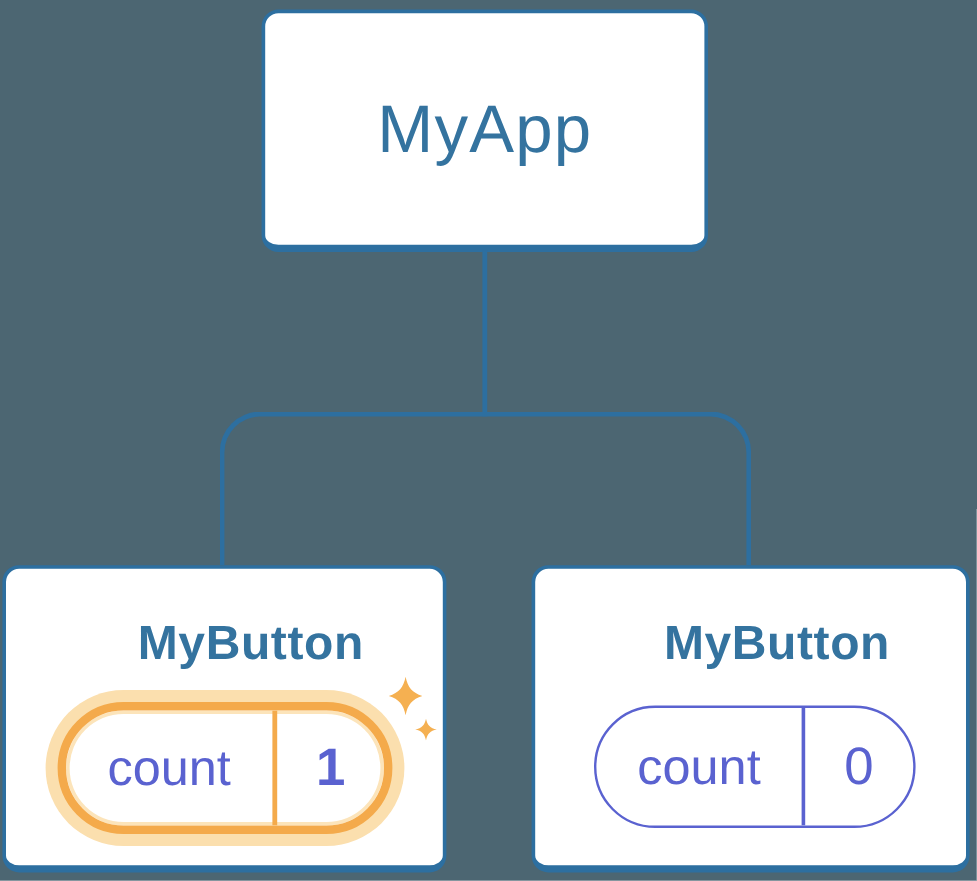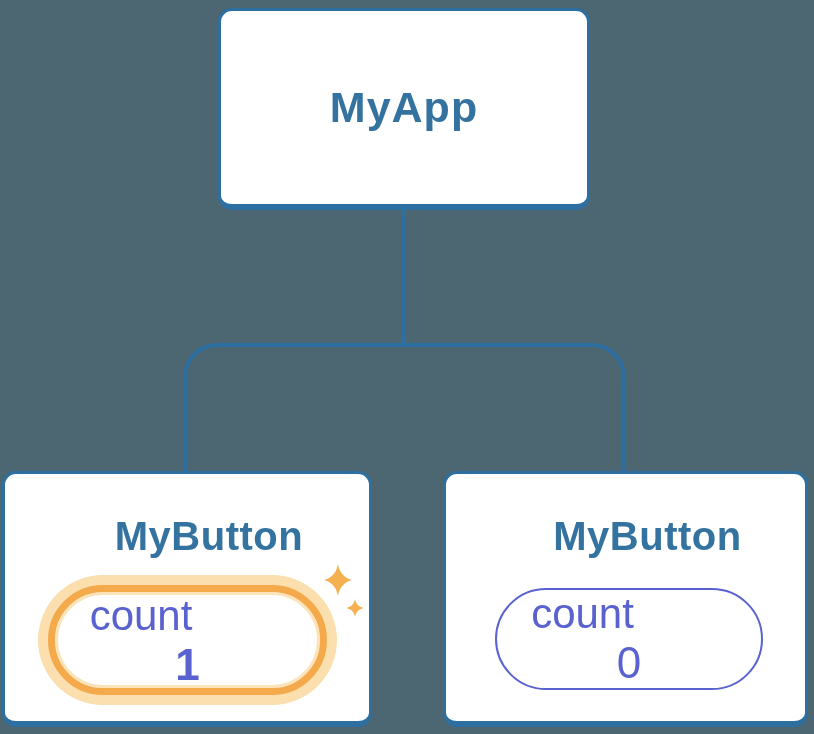--- a/index.html
+++ b/index.html
@@ -10,33 +10,33 @@
   html,body{width:814px;height:734px;overflow:hidden;}
   body{font-family:"Liberation Sans", sans-serif;}
   .canvas{position:relative;width:814px;height:734px;background:var(--bg);}
 
   .node{
     position:absolute;background:var(--box-bg);
     border:3px solid var(--line);border-bottom-width:6px;border-radius:14px;
   }
   .node-root{left:218px;top:8px;width:372px;height:202px;
     display:flex;align-items:center;justify-content:center;}
-  .root-label{font-size:43px;font-weight:700;letter-spacing:1px;color:var(--title);}
+  .root-label{font-size:56px;font-weight:400;letter-spacing:1px;color:var(--title);}
 
   .stem{position:absolute;left:402px;top:209px;width:4px;height:138px;background:var(--line);}
   .bracket{position:absolute;left:183px;top:343px;width:443px;height:128px;
     border:4px solid var(--line);border-bottom:none;
     border-top-left-radius:34px;border-top-right-radius:34px;}
 
   .node-child-left{left:2px;top:471px;width:370px;height:256px;}
   .node-child-right{left:443px;top:471px;width:365px;height:256px;}
   .child-label{position:absolute;left:0;top:40px;width:100%;text-align:center;
     font-size:40px;font-weight:600;letter-spacing:0.5px;color:var(--title);padding-left:44px;}
 
-  .pill{position:absolute;background:var(--box-bg);display:flex;align-items:stretch;overflow:hidden;flex-direction:column;}
+  .pill{position:absolute;background:var(--box-bg);display:flex;align-items:stretch;overflow:hidden;}
   .pill-highlight{left:48px;top:585px;width:279px;height:110px;
     border:7px solid var(--orange);border-radius:60px;
     box-shadow:0 0 0 10px var(--orange-glow), inset 0 0 0 3px rgba(251,223,174,0.85);}
   .pill-plain{left:495px;top:588px;width:268px;height:102px;
     border:2.5px solid var(--indigo);border-radius:60px;}
 
   .cell{display:flex;align-items:center;justify-content:center;color:var(--indigo);}
   .cell-key{font-size:42px;}
   .cell-value{flex:1;font-size:44px;}
   .pill-highlight .cell-key{width:172px;}

